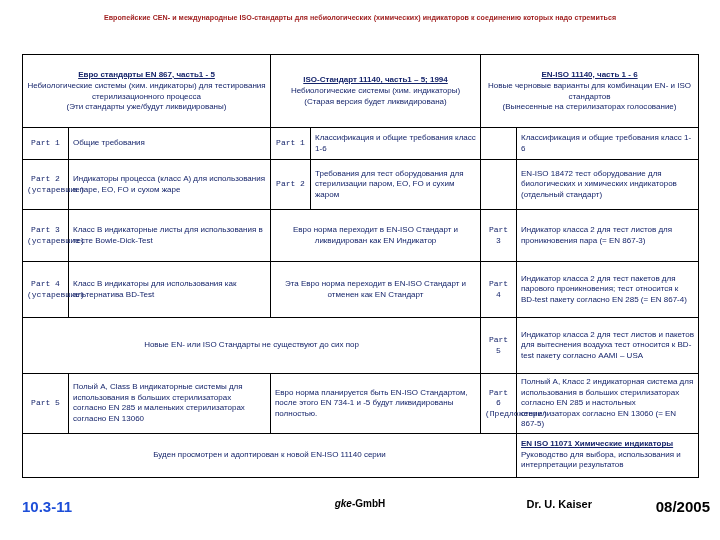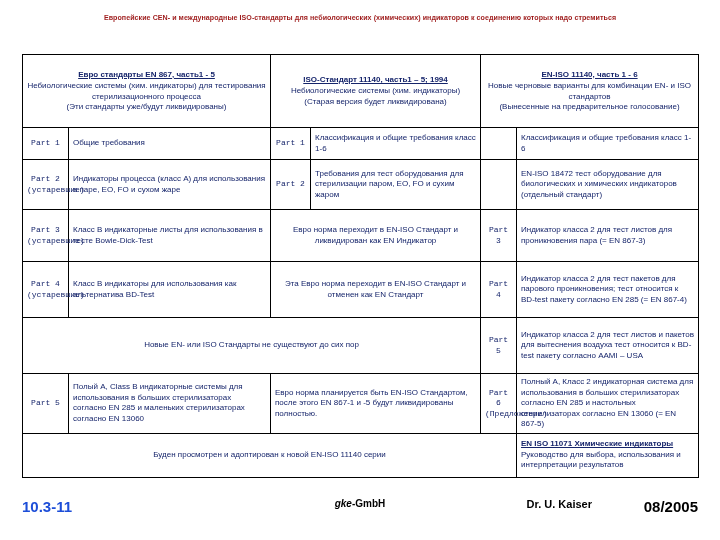--- a/index.html
+++ b/index.html
@@ -125,21 +125,21 @@
   .footer .f-right2 {
     position: absolute;
     right: 128px;
     top: 0;
     font-size: 11px;
     font-weight: bold;
     color: #000000;
   }
   .footer .f-right {
     position: absolute;
-    right: 22px;
+    right: 10px;
     top: 0;
     font-size: 15px;
     font-weight: bold;
     color: #000000;
   }
 </style>
 </head>
 <body>
 
 <div id="slide">
@@ -163,21 +163,21 @@
           <span class="hdr-sub">(Эти стандарты уже/будут ликвидированы)</span>
         </td>
         <td class="hdr" colspan="2">
           <span class="hdr-title">ISO-Стандарт 11140, часть1 – 5; 1994</span>
           <span class="hdr-sub">Небиологические системы (хим. индикаторы)</span>
           <span class="hdr-sub">(Старая версия будет ликвидирована)</span>
         </td>
         <td class="hdr" colspan="2">
           <span class="hdr-title">EN-ISO 11140, часть 1 - 6</span>
           <span class="hdr-sub">Новые черновые варианты для комбинации EN- и ISO стандартов</span>
-          <span class="hdr-sub">(Вынесенные на предварительное голосование)</span>
+          <span class="hdr-sub">(Вынесенные на стерилизаторах голосование)</span>
         </td>
       </tr>
 
       <tr style="height:32px;">
         <td class="partcell">Part 1</td>
         <td class="textcell">Общие требования</td>
         <td class="partcell">Part 1</td>
         <td class="textcell">Классификация и общие требования класс 1-6</td>
         <td class="partcell"></td>
         <td class="textcell">Классификация и общие требования класс 1-6</td>
@@ -210,21 +210,21 @@
 
       <tr style="height:56px;">
         <td class="textcell center" colspan="4">Новые EN- или ISO Стандарты не существуют до сих пор</td>
         <td class="partcell">Part 5</td>
         <td class="textcell">Индикатор класса 2 для тест листов и пакетов для вытеснения воздуха тест относится к BD-test пакету согласно  AAMI – USA</td>
       </tr>
 
       <tr style="height:58px;">
         <td class="partcell">Part 5</td>
         <td class="textcell">Полый A, Class B индикаторные системы для использования в больших стерилизаторах согласно EN 285 и маленьких стерилизаторах согласно EN 13060</td>
-        <td class="textcell" colspan="2">Евро норма планируется быть EN-ISO Стандартом, после этого EN 867-1 и -5 будут ликвидированы полностью.</td>
+        <td class="textcell" colspan="2">Евро норма планируется быть EN-ISO Стандартом, после этого EN 734-1 и -5 будут ликвидированы полностью.</td>
         <td class="partcell">Part 6 (Предложение)</td>
         <td class="textcell">Полный A, Класс 2 индикаторная система для использования в больших стерилизаторах согласно EN 285 и настольных стерилизаторах согласно EN 13060 (= EN 867-5)</td>
       </tr>
 
       <tr style="height:44px;">
         <td class="textcell center" colspan="5">Буден просмотрен и адоптирован к новой EN-ISO 11140 серии</td>
         <td class="textcell">
           <span class="last-link">EN ISO 11071 Химические индикаторы</span>
           <span>Руководство для выбора, использования и интерпретации результатов</span>
         </td>

